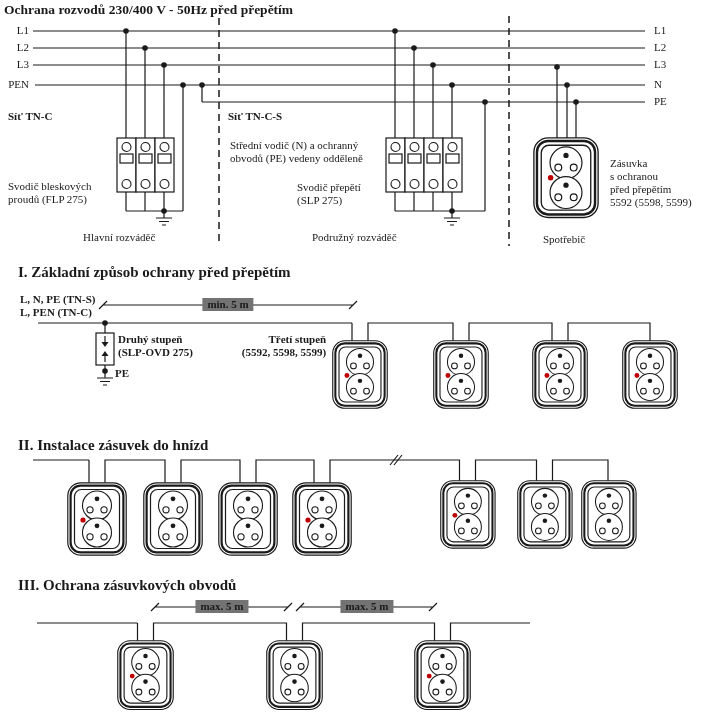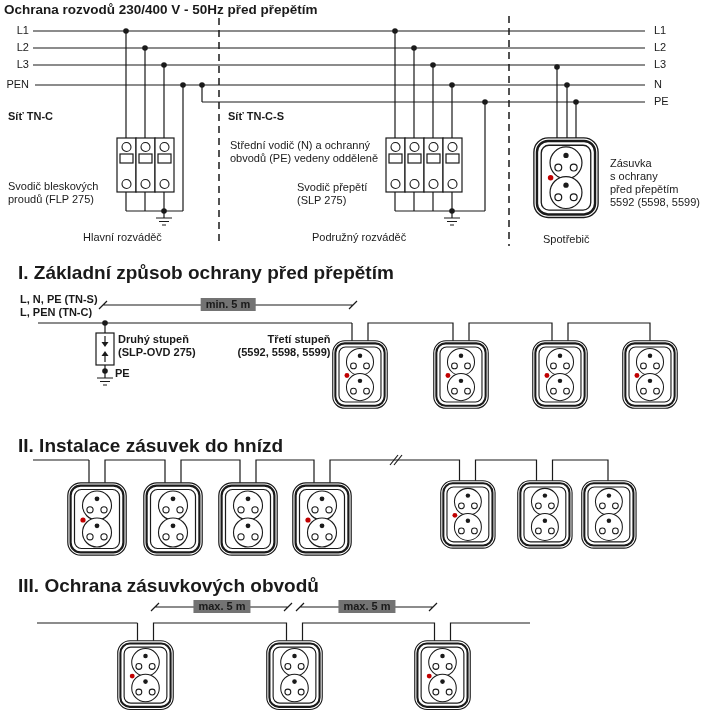--- a/index.html
+++ b/index.html
@@ -7,24 +7,24 @@
   body{font-family:"Liberation Sans",sans-serif;color:var(--ink);}
   .canvas{position:relative;width:707px;height:719px;background:#fff;overflow:hidden;}
   svg{position:absolute;left:0;top:0;color:var(--ink);}
   .w{fill:none;stroke:currentColor;stroke-width:1.2px;}
   .w2{fill:none;stroke:currentColor;stroke-width:2.2px;}
   .dsh{fill:none;stroke:currentColor;stroke-width:1.5px;stroke-dasharray:7 5;}
   .dot{fill:currentColor;stroke:none;}
   .box{fill:#fff;stroke:currentColor;stroke-width:1.2px;}
   .hole{fill:#fff;stroke:currentColor;stroke-width:1.1px;}
   .led{fill:var(--led);stroke:none;}
-  .lbl{position:absolute;font-size:11px;line-height:13px;white-space:nowrap;}
+  .lbl{position:absolute;font-size:11px;line-height:13px;white-space:nowrap;font-family:Liberation Serif, serif;}
   .b{font-weight:bold;}
   .title{font-size:13.5px;font-weight:bold;}
-  .sec{font-size:19px;font-weight:bold;}
+  .sec{font-size:15px;font-weight:bold;}
   .rt{left:0;width:29px;text-align:right;}
   .dim{transform:translateX(-50%);background:#737373;padding:0 5px;font-weight:bold;}
   .ctr{transform:translateX(-50%);text-align:right;}
 </style>
 </head>
 <body>
 
 <div class="canvas">
 
 <svg width="707" height="719" viewBox="0 0 707 719">
@@ -218,21 +218,21 @@
 <div class="lbl" style="left:297px;top:181px">
   <div>Svodič přepětí</div>
   <div>(SLP 275)</div>
 </div>
 
 <div class="lbl" style="left:83px;top:231px">Hlavní rozváděč</div>
 <div class="lbl" style="left:312px;top:231px">Podružný rozváděč</div>
 
 <div class="lbl" style="left:610px;top:157px">
   <div>Zásuvka</div>
-  <div>s ochrany</div>
+  <div>s ochranou</div>
   <div>před přepětím</div>
   <div>5592 (5598, 5599)</div>
 </div>
 
 <div class="lbl" style="left:543px;top:233px">Spotřebič</div>
 
 <div class="lbl sec" style="left:18px;top:266px">I. Základní způsob ochrany před přepětím</div>
 <div class="lbl b" style="left:20px;top:293px">
   <div>L, N, PE (TN-S)</div>
   <div>L, PEN (TN-C)</div>

